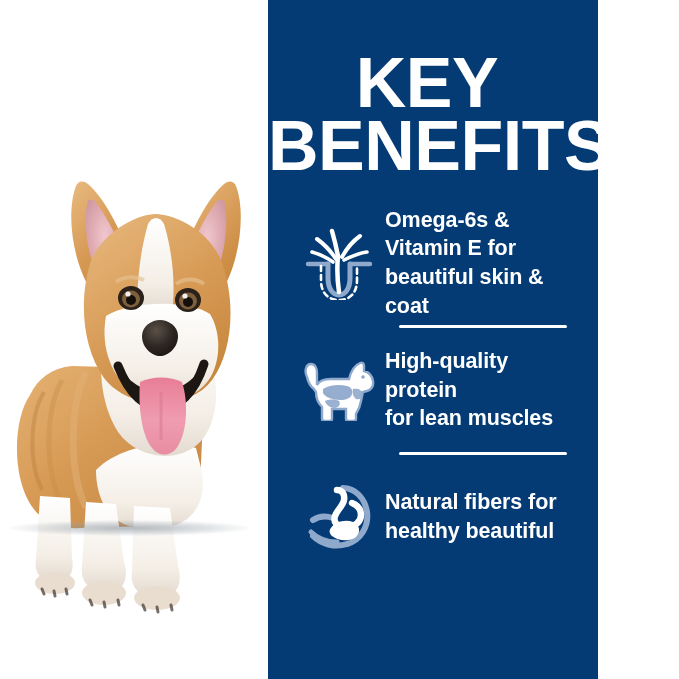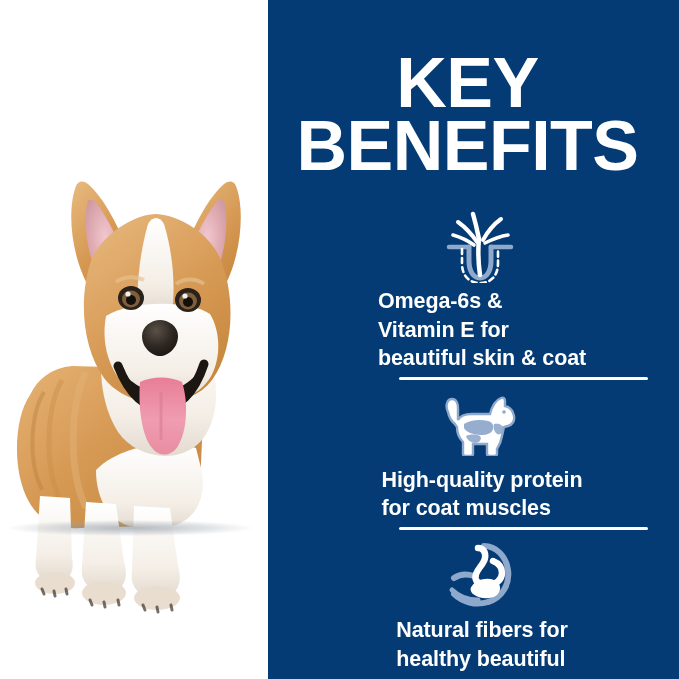--- a/index.html
+++ b/index.html
@@ -8,21 +8,21 @@
     background: #ffffff;
   }
   body {
     width: 679px;
     height: 679px;
     overflow: hidden;
     font-family: "Liberation Sans", sans-serif;
   }
   #page {
     position: relative;
-    width: 679px;
+    width: 598px;
     height: 679px;
     background: #ffffff;
     display: flex;
     border-radius: 13px;
   }
 
   
   .photo-panel {
     position: relative;
     width: 268px;
@@ -80,21 +80,20 @@
     left: 0;
     right: 0;
     top: 205px;
   }
   .benefit-row {
     display: flex;
     align-items: center;
     padding: 0 18px 0 30px;
     box-sizing: border-box;
     min-height: 116px;
-    flex-direction: column;
   }
   .benefit-icon {
     flex: 0 0 82px;
     width: 82px;
     height: 82px;
     display: flex;
     align-items: center;
     justify-content: center;
   }
   .benefit-icon svg { display: block; }
@@ -293,21 +292,21 @@
                      C50 39 45 41 39 41 C31 41 24 38 22 34 Z" fill="#8FA9CC" opacity="0.95"></path>
             <path d="M24 42 C28 40 34 40 38 42 C40 45 38 48 34 49
                      C29 49 25 46 24 42 Z" fill="#8FA9CC" opacity="0.9"></path>
             <path d="M52 30 C57 29 61 31 62 35 C62 39 58 41 55 40
                      C52 38 51 33 52 30 Z" fill="#8FA9CC" opacity="0.9"></path>
 
             <circle cx="62" cy="18" r="1.8" fill="#8FA9CC"></circle>
           </svg>
         </div>
         <div class="benefit-text">High-quality protein
-for coat muscles</div>
+for lean muscles</div>
       </div>
 
       <div class="benefit-sep"></div>
 
       <div class="benefit-row">
         <div class="benefit-icon">
           <svg width="72" height="66" viewBox="0 0 72 66">
 
             <path d="M40 4 C52 4 62 14 64 28 C66 42 58 56 44 60
                      C32 64 18 60 10 52" fill="none" stroke="#8FA9CC" stroke-width="6" stroke-linecap="round"></path>

